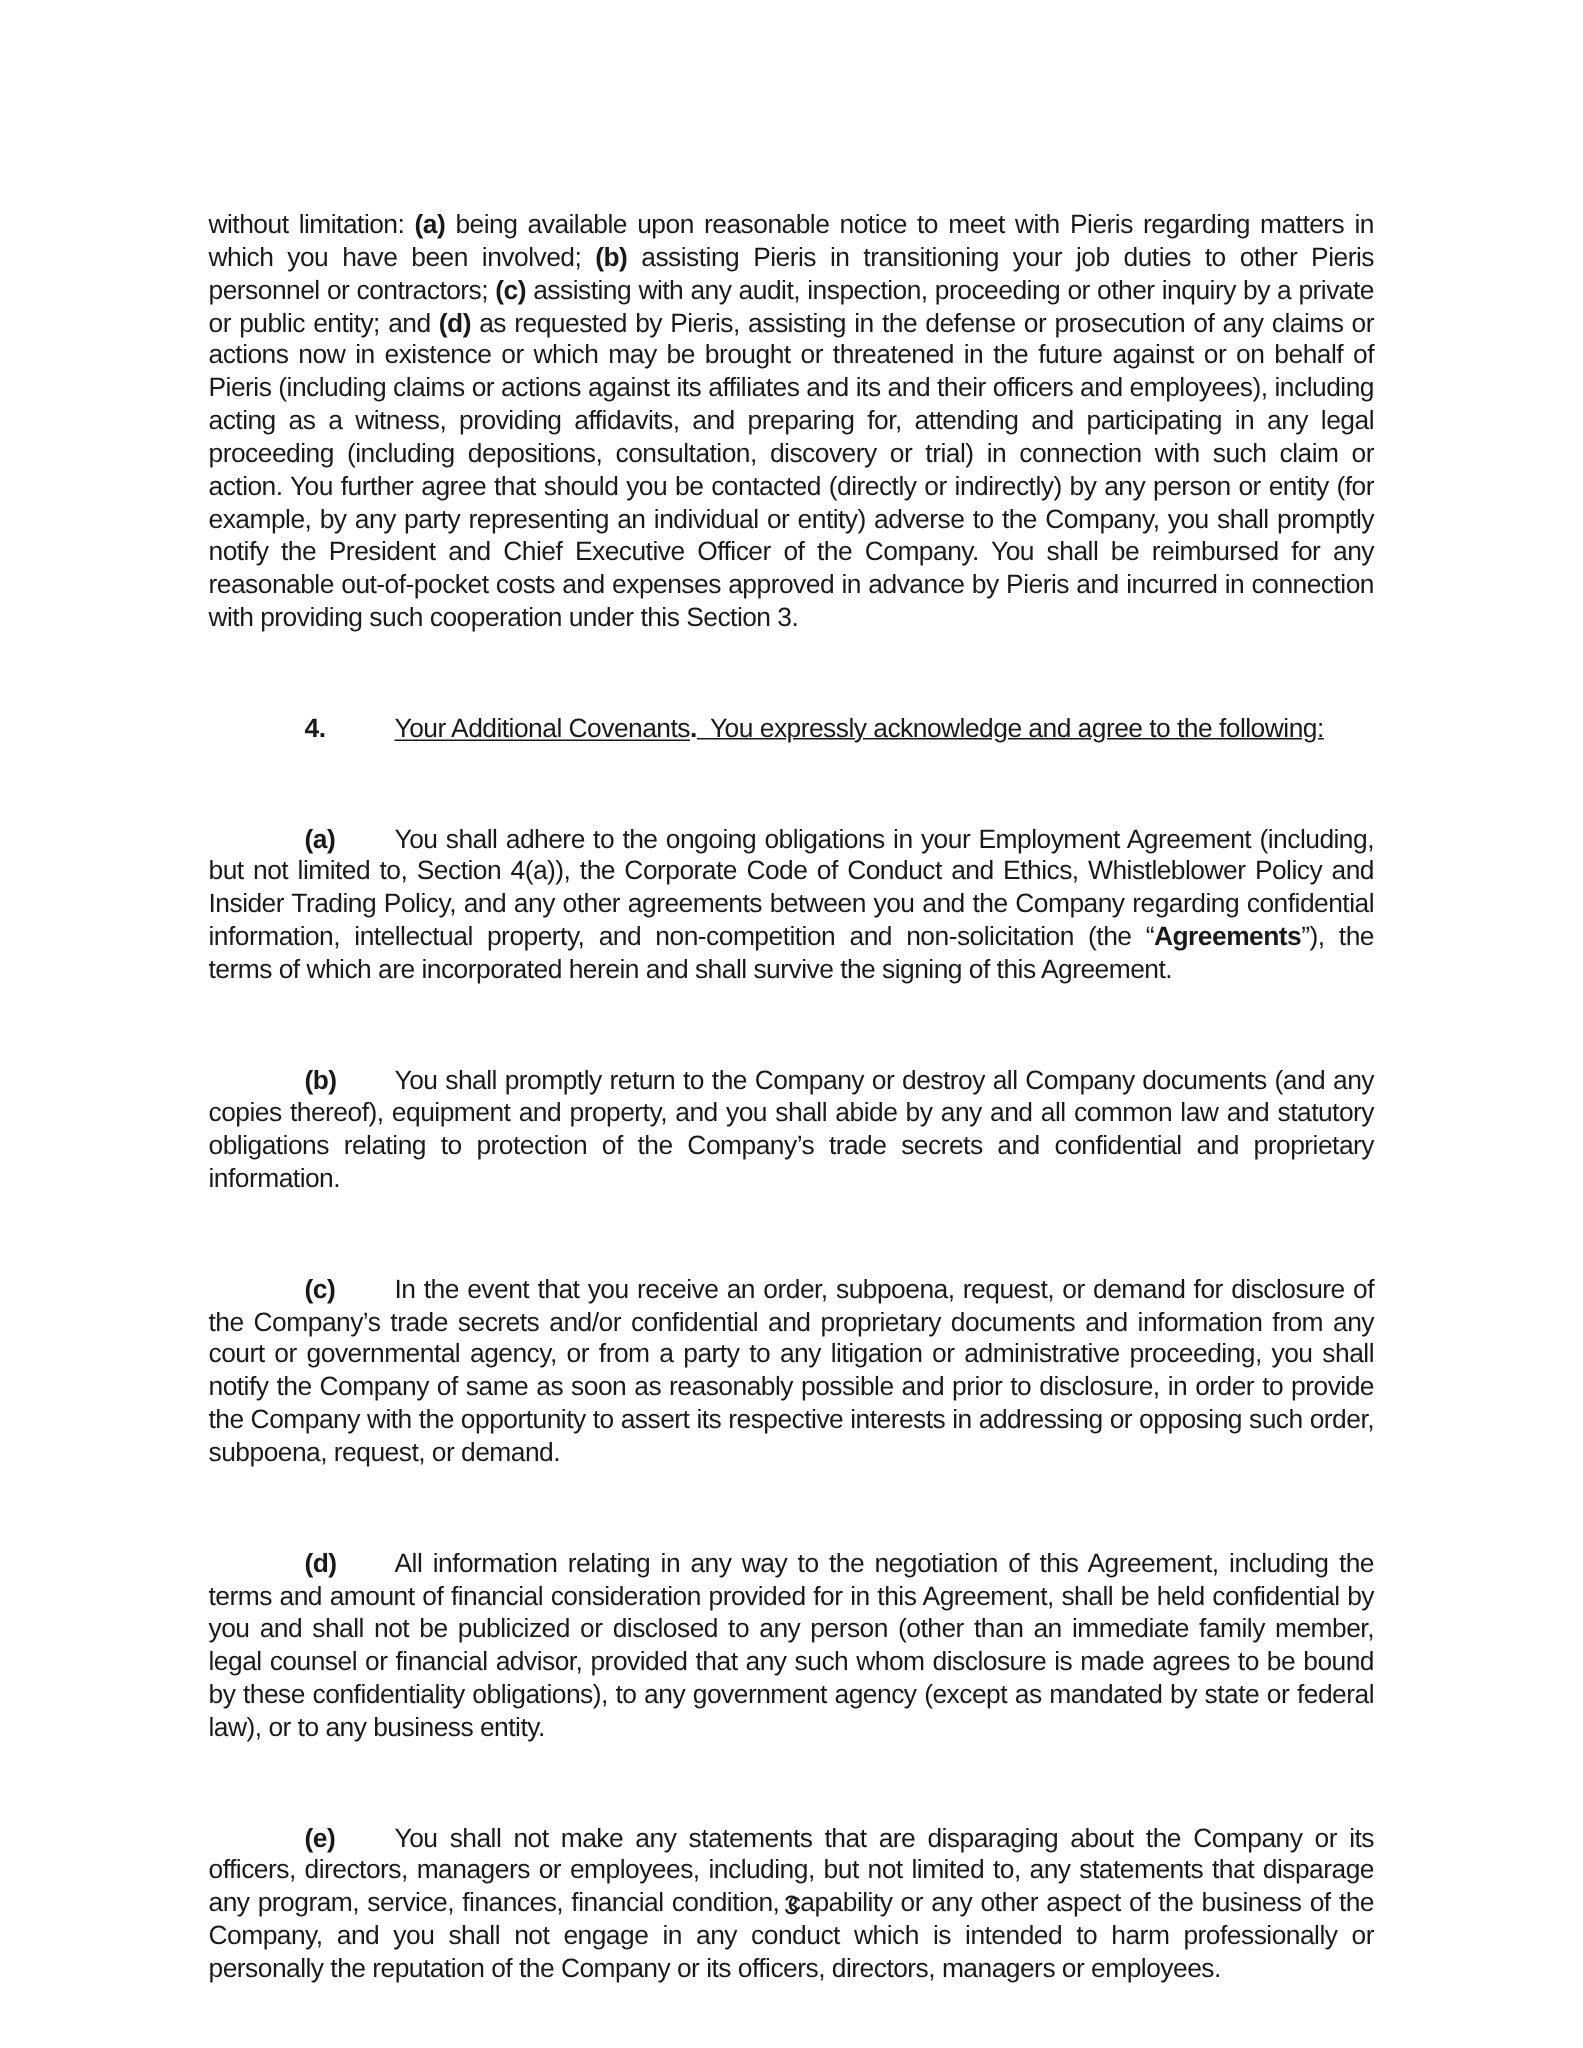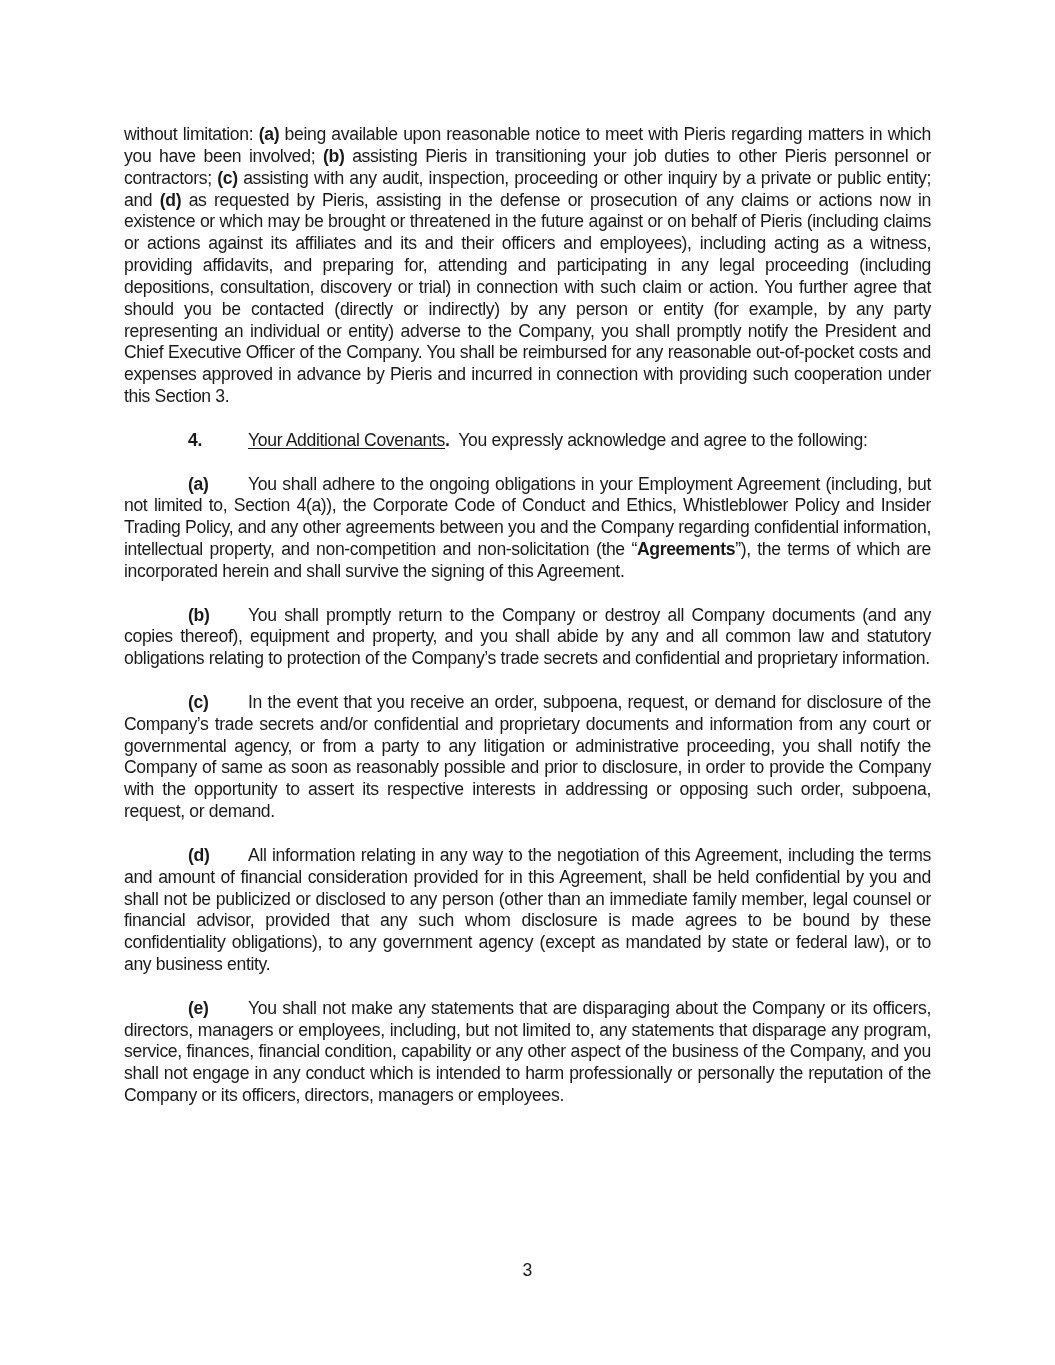--- a/index.html
+++ b/index.html
@@ -19,21 +19,21 @@
     position: absolute;
     left: 124px;
     top: 124px;
     width: 807px;
     font-size: 17.6px;
     line-height: 21.85px;
     letter-spacing: -0.35px;
     word-spacing: 0px;
   }
   .para {
-    margin: 0;
+    margin: 15px;
     text-align: justify;
     hyphens: none;
   }
   .gap { height: 21.85px; }
   .indent { display: inline-block; width: 64px; }
   .label-4 { display: inline-block; width: 60px; font-weight: bold; }
   .label-sub { display: inline-block; width: 60px; font-weight: bold; }
   .heading-title { font-weight: normal; text-decoration: underline; text-underline-offset: 2px; }
   b { font-weight: bold; }
   .page-number {
@@ -48,21 +48,21 @@
 </style>
 </head>
 <body>
 
 <div class="page">
 
   <p class="para"><span>without limitation: </span><b>(a)</b><span> being available upon reasonable notice to meet with Pieris regarding matters in which you have been involved; </span><b>(b)</b><span> assisting Pieris in transitioning your job duties to other Pieris personnel or contractors; </span><b>(c)</b><span> assisting with any audit, inspection, proceeding or other inquiry by a private or public entity; and </span><b>(d)</b><span> as requested by Pieris, assisting in the defense or prosecution of any claims or actions now in existence or which may be brought or threatened in the future against or on behalf of Pieris (including claims or actions against its affiliates and its and their officers and employees), including acting as a witness, providing affidavits, and preparing for, attending and participating in any legal proceeding (including depositions, consultation, discovery or trial) in connection with such claim or action.  You further agree that should you be contacted (directly or indirectly) by any person or entity (for example, by any party representing an individual or entity) adverse to the Company, you shall promptly notify the President and Chief Executive Officer of the Company. You shall be reimbursed for any reasonable out-of-pocket costs and expenses approved in advance by Pieris and incurred in connection with providing such cooperation under this Section 3.</span></p>
 
   <div class="gap"></div>
 
-  <p class="para"><span class="indent"></span><span class="label-4">4.</span><span class="heading-title">Your Additional Covenants</span><b>.</b><span style="white-space: pre-wrap;">  You expressly acknowledge and agree to the following:</span></p>
+  <p class="para"><span class="indent"></span><span class="label-4">4.</span><span class="heading-title">Your Additional Covenants</span><b>.</b><span style="white-space: pre-wrap; text-decoration: underline;">  You expressly acknowledge and agree to the following:</span></p>
 
   <div class="gap"></div>
 
   <p class="para"><span class="indent"></span><span class="label-sub">(a)</span><span>You shall adhere to the ongoing obligations in your Employment Agreement (including, but not limited to, Section 4(a)), the Corporate Code of Conduct and Ethics, Whistleblower Policy and Insider Trading Policy, and any other agreements between you and the Company regarding confidential information, intellectual property, and non-competition and non-solicitation (the “</span><b>Agreements</b><span>”), the terms of which are incorporated herein and shall survive the signing of this Agreement.</span></p>
 
   <div class="gap"></div>
 
   <p class="para"><span class="indent"></span><span class="label-sub">(b)</span><span>You shall promptly return to the Company or destroy all Company documents (and any copies thereof), equipment and property, and you shall abide by any and all common law and statutory obligations relating to protection of the Company’s trade secrets and confidential and proprietary information.</span></p>
 
   <div class="gap"></div>

